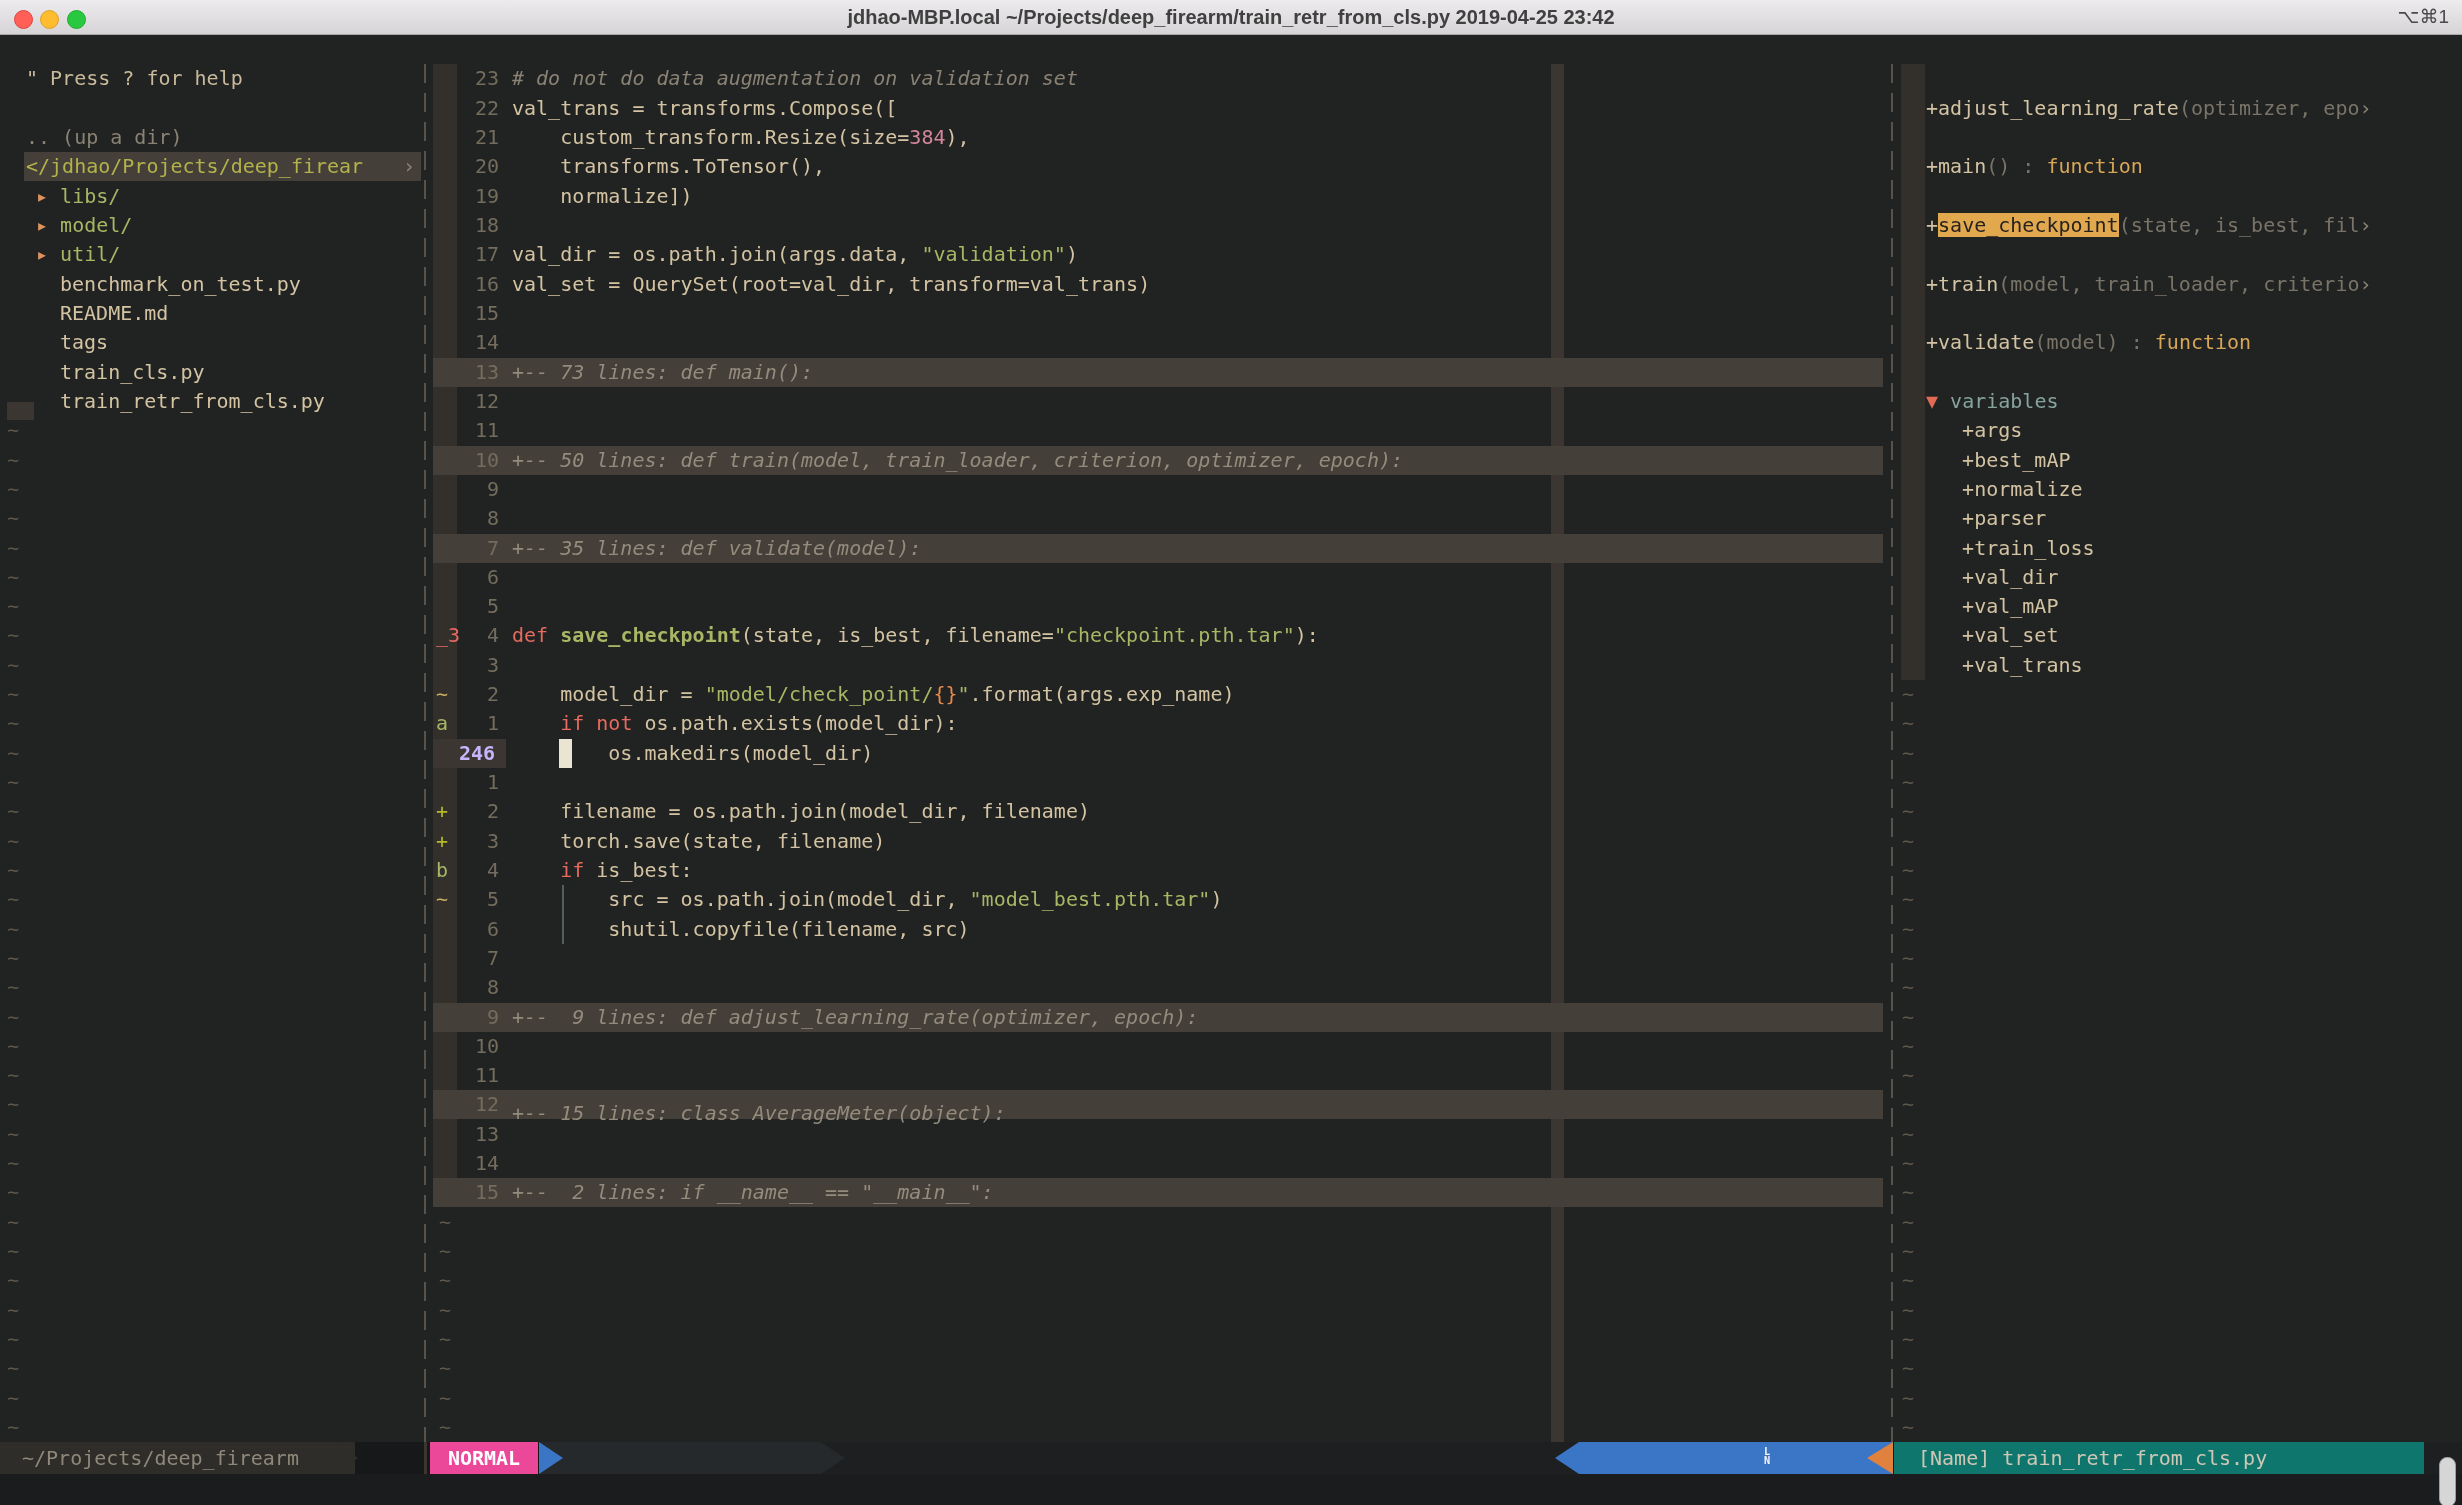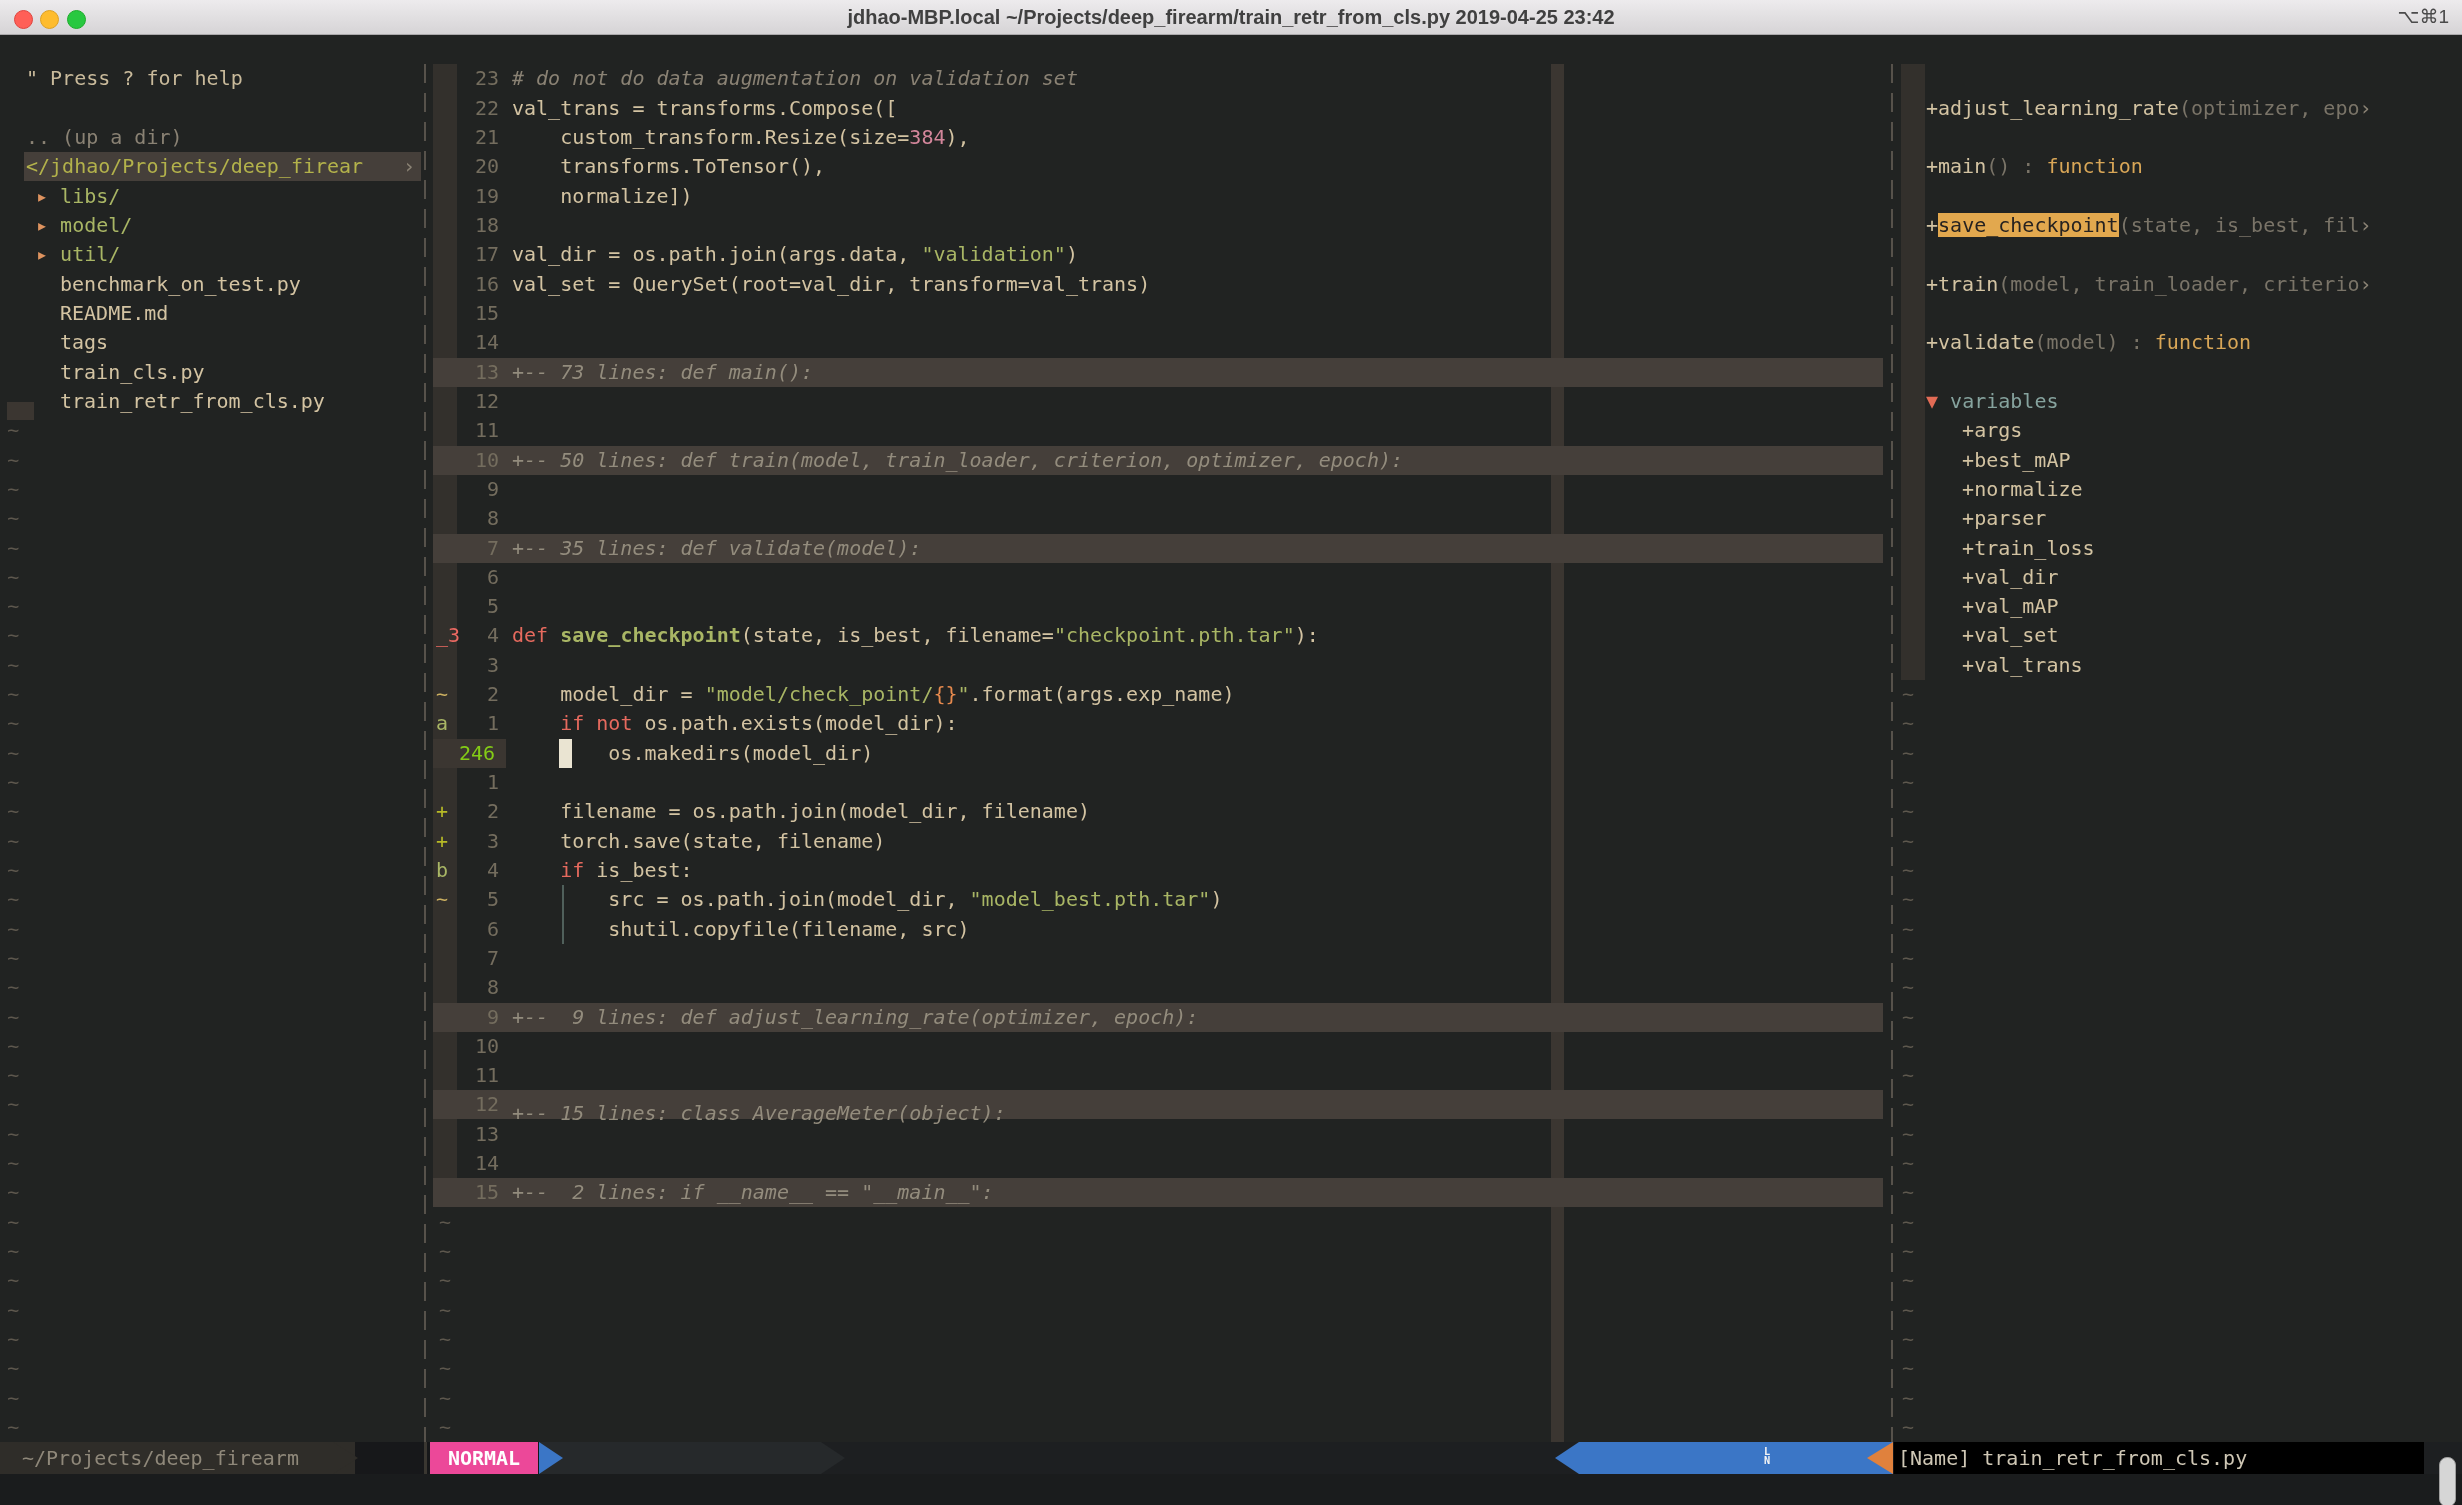--- a/index.html
+++ b/index.html
@@ -40,21 +40,21 @@
   .sg-n{color:#D3869B;} .sg-o{color:#E78A4E;}
   .sg-fold{color:#938C7D;font-style:italic;}
   .sg-nm{color:var(--fg);} .sg-gr{color:#7A7468;} .sg-ty{color:#D8A657;}
   .sg-kind{color:#86A39E;} .sg-red{color:#E26B55;}
   .sg-hl{background:#E2A84E;color:#262220;}
   .sg-tr{color:#8A8274;}
   .sg-dir{color:#A9B665;} .sg-file{color:var(--fg);} .sg-root{color:#B3B24B;}
   .sg-updir{color:#8A8274;} .sg-help{color:#C9BA9B;} .sg-arrow{color:#DE935F;}
   .sn-r{color:#EA6962;} .sn-g{color:#A9B665;} .sn-y{color:#CDB161;} .sn-p{color:#B8BB26;}
   .lnum{position:absolute;width:48px;text-align:right;color:var(--lnum);z-index:3;height:29px;line-height:29px;white-space:pre;}
-  .lnum-cur{text-align:left;color:#84cc16;font-weight:normal;}
+  .lnum-cur{text-align:left;color:#c4b5fd;font-weight:bold;}
   .sign{position:absolute;left:436px;z-index:3;height:29px;line-height:29px;white-space:pre;}
   .tilde{color:#5E584E;}
   #cursor{left:559px;top:739px;width:12.5px;height:29px;background:#EAE4D2;z-index:4;}
   #curline-numbg{left:433px;top:739px;width:73px;height:29px;background:#3B3631;z-index:1;}
   #indent-guide{left:562px;top:885px;width:1.5px;height:59px;background:#50605B;z-index:2;}
   #nerd-sign-blk{left:7.3px;top:402px;width:27px;height:17.6px;background:#3B3631;z-index:1;}
   #nerd-selband{left:24px;top:152px;width:397px;height:29px;background:#453F3A;z-index:1;}
   
   #statusbar{left:0;top:1442px;width:2462px;height:32px;background:#17181A;z-index:8;}
   .seg{position:absolute;top:0;height:32px;line-height:32px;white-space:pre;}
@@ -314,20 +314,20 @@
     <div class="arr-l" style="left:1555px;border-right:24px solid #3B76C6;"></div>
     <div class="seg" style="left:1579px;width:314px;background:#3B76C6;color:#F5F5F5;">
       <span style="position:absolute;left:22px;">86%</span>
       
       
       <span class="ln-icon" style="position:absolute;left:185px;top:5.9px;">L<br>N</span>
       
       
     </div>
     <div class="arr-l" style="left:1867px;border-right:26px solid #E0813D;z-index:2;"></div>
-    <div class="seg" style="left:1894px;width:531px;background:#000000;color:#CFC7B5;padding-left:4px;"><span>[Name] train_retr_from_cls.py</span></div>
+    <div class="seg" style="left:1894px;width:531px;background:#0f766e;color:#CFC7B5;padding-left:24px;"><span>[Name] train_retr_from_cls.py</span></div>
     <div class="seg" style="left:2424px;width:38px;background:#1D1F21;"></div>
   </div>
 
   <div id="cmdline" class="abs"></div>
   <div id="scrollthumb" class="abs"></div>
 </div>
 
 
 </body></html>

